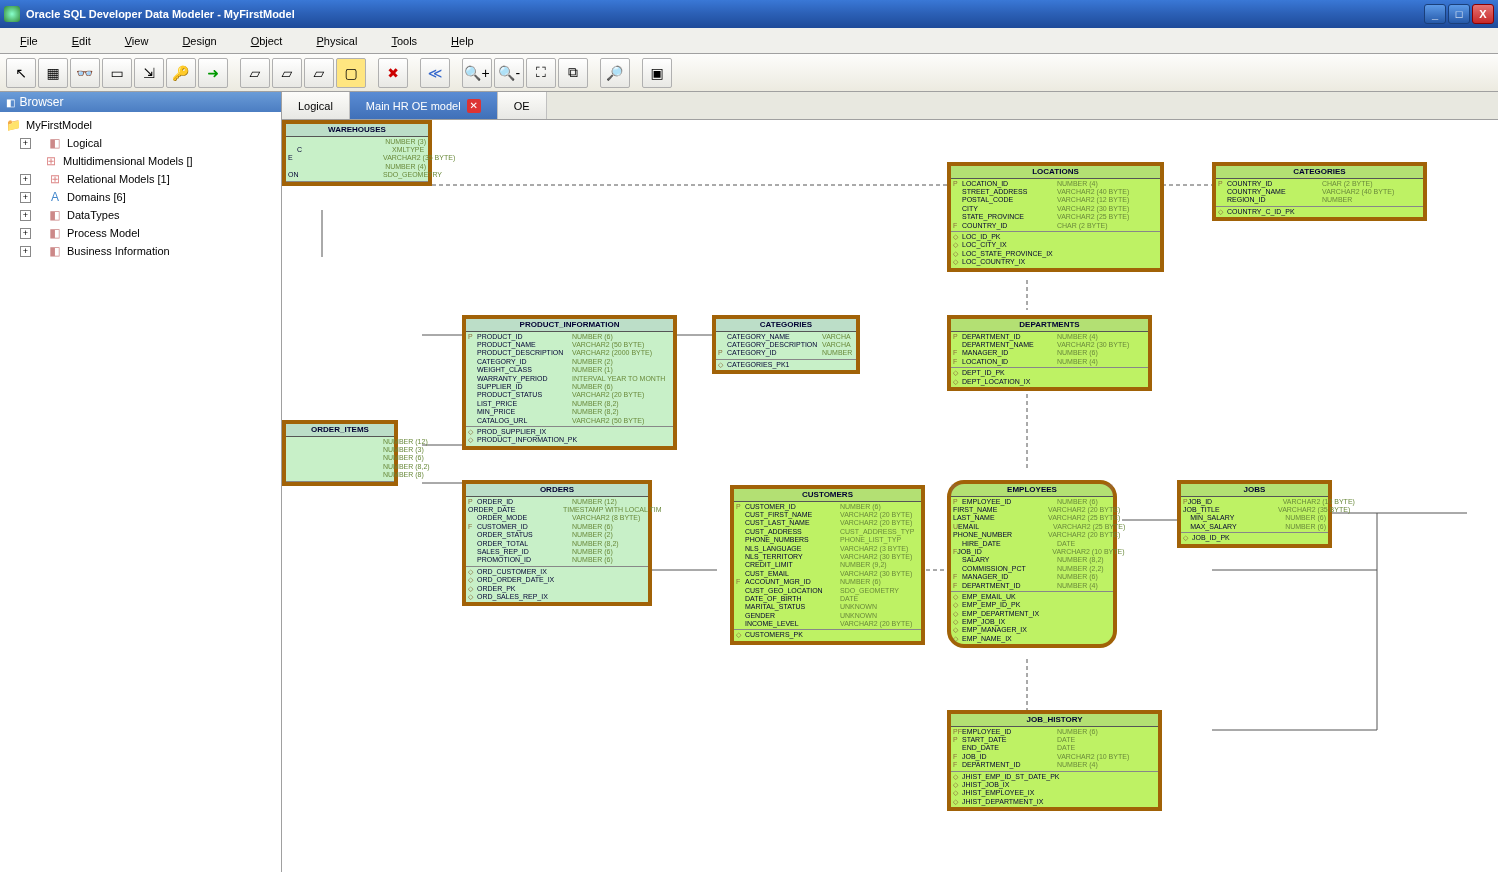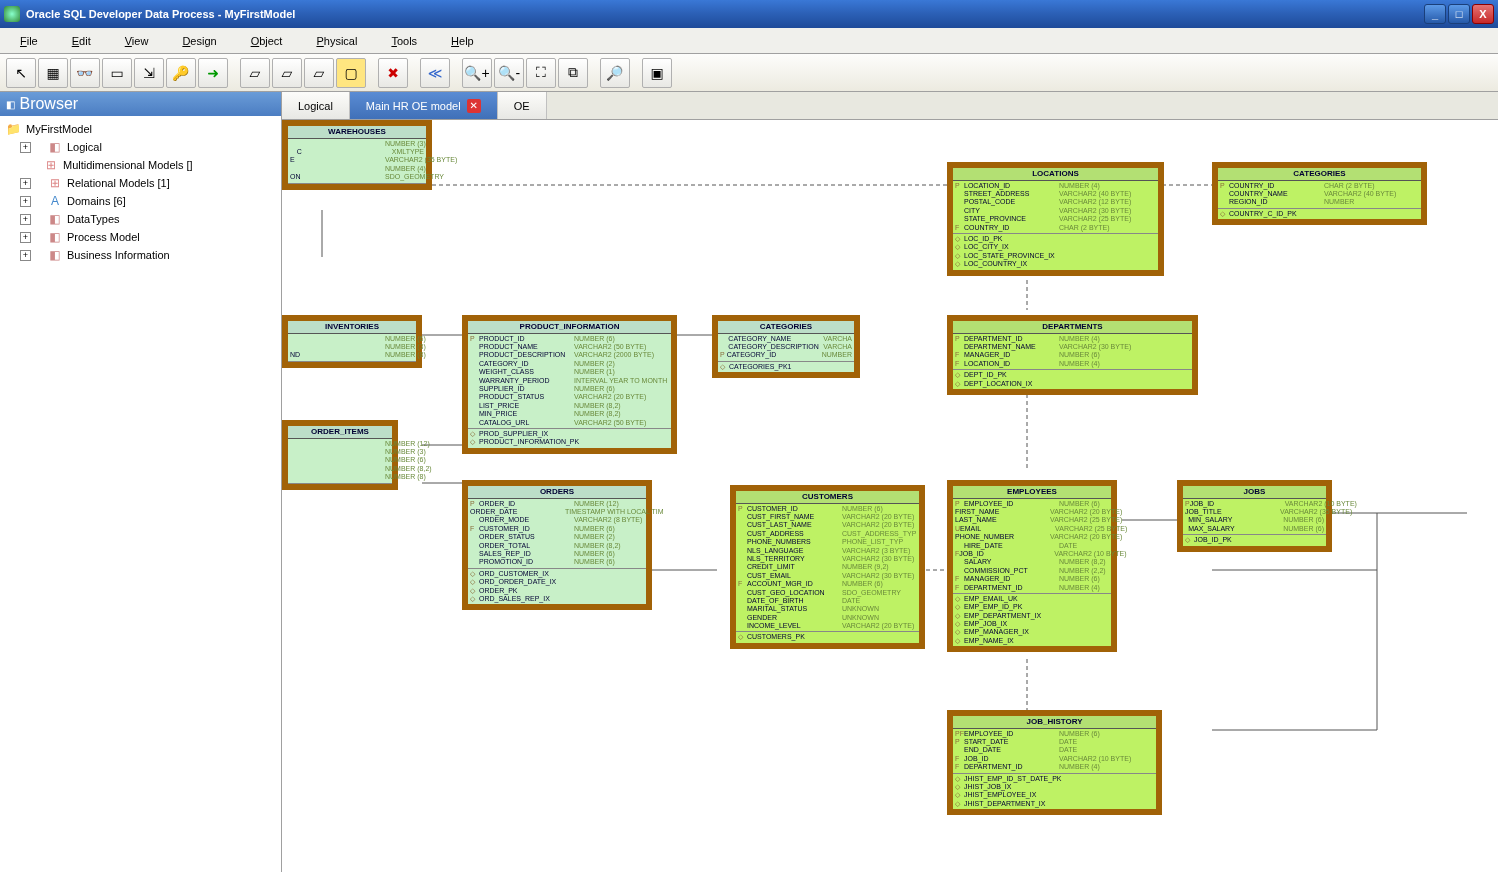--- a/index.html
+++ b/index.html
@@ -10,57 +10,57 @@
 .titlebar .buttons span { width: 22px; height: 20px; display: flex; align-items: center; justify-content: center; background: linear-gradient(#5c9ae8,#2659a8); border: 1px solid #1a3f7a; border-radius: 3px; color: #fff; font-weight: bold; cursor: pointer; }
 .titlebar .buttons .close { background: linear-gradient(#e57373,#c62828); border-color: #8b0000; }
 .menubar { background: #f0f0ec; border-bottom: 1px solid #a0a0a0; height: 26px; display: flex; align-items: center; padding: 0 10px; gap: 24px; }
 .menubar span { color: #000; cursor: pointer; padding-left: 10px; }
 .menubar span u { text-decoration: underline; }
 .toolbar { background: linear-gradient(#fdfdfb,#eceae0); border-bottom: 1px solid #a0a0a0; height: 38px; display: flex; align-items: center; padding: 0 6px; gap: 2px; }
 .toolbar .btn { width: 30px; height: 30px; border: 1px solid #b0b0b0; background: linear-gradient(#fff,#e8e8e4); display: flex; align-items: center; justify-content: center; cursor: pointer; font-size: 14px; border-radius: 2px; }
 .toolbar .sep { width: 8px; }
 .main { display: flex; height: calc(872px - 28px - 26px - 38px); }
 .browser { width: 282px; background: #fff; border-right: 1px solid #a0a0a0; display: flex; flex-direction: column; }
-.browser-title { background: linear-gradient(#6a9cd8,#4b7dc2); color: #fff; padding: 3px 6px; font-size: 16px; display: flex; align-items: center; gap: 4px; }
+.browser-title { background: linear-gradient(#6a9cd8,#4b7dc2); color: #fff; padding: 3px 6px; font-size: 12px; display: flex; align-items: center; gap: 4px; }
 .browser-title::before { content: "◧"; font-size: 10px; }
 .tree { padding: 4px 2px; font-size: 12px; }
 .tree-item { display: flex; align-items: center; gap: 4px; padding: 2px 4px; cursor: pointer; }
 .tree-item.root { margin-left: 0; }
 .tree-item.child { margin-left: 14px; }
 .tree-icon { width: 16px; height: 14px; display: inline-flex; align-items: center; justify-content: center; font-size: 12px; }
 .plus { width: 11px; height: 11px; border: 1px solid #888; display: inline-flex; align-items: center; justify-content: center; font-size: 9px; color: #000; background:#fff; }
 .folder { color: #d4a017; }
 .cube { color: #c88; }
 .canvas-area { flex: 1; background: #fff; display: flex; flex-direction: column; overflow: hidden; }
 .tabs { display: flex; background: #e8e8e0; border-bottom: 1px solid #a0a0a0; height: 28px; }
 .tabs .tab { padding: 5px 16px; border-right: 1px solid #c0c0c0; background: linear-gradient(#fcfcfa,#e8e8e4); cursor: pointer; display:flex; align-items:center; gap:6px; }
 .tabs .tab.active { background: linear-gradient(#5a8cd4,#4070b8); color: #fff; }
 .tabs .tab .close-x { background:#d33; color:#fff; width:14px; height:14px; font-size:10px; display:inline-flex; align-items:center; justify-content:center; border-radius:2px; }
 .canvas { flex: 1; position: relative; background: #fff; overflow: hidden; }
-.entity { position: absolute; border: 6px solid #a16207; font-size: 8px; line-height: 1.2; }
+.entity { position: absolute; border: 4px solid #a16207; font-size: 8px; line-height: 1.2; }
 .entity.green { background: #c8f0c8; }
 .entity.yellow { background: #bef264; }
 .entity .title { text-align: center; font-weight: bold; color: #003; border-bottom: 1px solid #555; padding: 1px 2px; font-size: 8px; background: rgba(120,120,200,0.15);}
 .entity .cols { padding: 1px 2px; border-bottom: 1px solid #888;}
 .entity .idx { padding: 1px 2px; }
 .entity .row { display: flex; white-space: nowrap; }
 .entity .row .k { width: 9px; color: #8a6d3b; font-size: 7px;}
 .entity .row .n { flex: 0 0 auto; color: #003; min-width: 95px; font-size: 7px;}
 .entity .row .t { color: #6a8a3b; font-size: 7px; }
 .entity .idx .row .n { color: #003; font-size:7px;}
 svg.connectors { position: absolute; top:0; left:0; width:100%; height:100%; pointer-events:none; }
 svg.connectors line { stroke:#555; stroke-width:1; }
 svg.connectors line.dash { stroke-dasharray: 4 3; }
 </style>
 </head>
 <body>
 
 <div class="titlebar">
   <span class="icon"></span>
-  <span>Oracle SQL Developer Data Process - MyFirstModel</span>
+  <span>Oracle SQL Developer Data Modeler - MyFirstModel</span>
   <div class="buttons">
     <span>_</span>
     <span>□</span>
     <span class="close">X</span>
   </div>
 </div>
 
 <div class="menubar">
   <span><u>F</u>ile</span>
   <span><u>E</u>dit</span>
@@ -289,186 +289,166 @@
               <span class="t">NUMBER</span>
             </div>
           </div>
           <div class="idx">
             <div class="row">
               <span class="k">◇</span>
               <span class="n">COUNTRY_C_ID_PK</span>
             </div>
           </div>
         </div>
-      <div class="entity green" style="left:0; top:195px; width:140px;">
-          <div class="title">INVENTORIES</div>
+      <div class="entity green" style="left:180px; top:195px; width:215px;">
+          <div class="title">PRODUCT_INFORMATION</div>
+          <div class="cols">
+            <div class="row">
+              <span class="k">P</span>
+              <span class="n">PRODUCT_ID</span>
+              <span class="t">NUMBER (6)</span>
+            </div>
+            <div class="row">
+              <span class="k"></span>
+              <span class="n">PRODUCT_NAME</span>
+              <span class="t">VARCHAR2 (50 BYTE)</span>
+            </div>
+            <div class="row">
+              <span class="k"></span>
+              <span class="n">PRODUCT_DESCRIPTION</span>
+              <span class="t">VARCHAR2 (2000 BYTE)</span>
+            </div>
+            <div class="row">
+              <span class="k"></span>
+              <span class="n">CATEGORY_ID</span>
+              <span class="t">NUMBER (2)</span>
+            </div>
+            <div class="row">
+              <span class="k"></span>
+              <span class="n">WEIGHT_CLASS</span>
+              <span class="t">NUMBER (1)</span>
+            </div>
+            <div class="row">
+              <span class="k"></span>
+              <span class="n">WARRANTY_PERIOD</span>
+              <span class="t">INTERVAL YEAR TO MONTH</span>
+            </div>
+            <div class="row">
+              <span class="k"></span>
+              <span class="n">SUPPLIER_ID</span>
+              <span class="t">NUMBER (6)</span>
+            </div>
+            <div class="row">
+              <span class="k"></span>
+              <span class="n">PRODUCT_STATUS</span>
+              <span class="t">VARCHAR2 (20 BYTE)</span>
+            </div>
+            <div class="row">
+              <span class="k"></span>
+              <span class="n">LIST_PRICE</span>
+              <span class="t">NUMBER (8,2)</span>
+            </div>
+            <div class="row">
+              <span class="k"></span>
+              <span class="n">MIN_PRICE</span>
+              <span class="t">NUMBER (8,2)</span>
+            </div>
+            <div class="row">
+              <span class="k"></span>
+              <span class="n">CATALOG_URL</span>
+              <span class="t">VARCHAR2 (50 BYTE)</span>
+            </div>
+          </div>
+          <div class="idx">
+            <div class="row">
+              <span class="k">◇</span>
+              <span class="n">PROD_SUPPLIER_IX</span>
+            </div>
+            <div class="row">
+              <span class="k">◇</span>
+              <span class="n">PRODUCT_INFORMATION_PK</span>
+            </div>
+          </div>
+        </div>
+      <div class="entity green" style="left:430px; top:195px; width:148px;">
+          <div class="title">CATEGORIES</div>
+          <div class="cols">
+            <div class="row">
+              <span class="k"></span>
+              <span class="n">CATEGORY_NAME</span>
+              <span class="t">VARCHA</span>
+            </div>
+            <div class="row">
+              <span class="k"></span>
+              <span class="n">CATEGORY_DESCRIPTION</span>
+              <span class="t">VARCHA</span>
+            </div>
+            <div class="row">
+              <span class="k">P</span>
+              <span class="n">CATEGORY_ID</span>
+              <span class="t">NUMBER</span>
+            </div>
+          </div>
+          <div class="idx">
+            <div class="row">
+              <span class="k">◇</span>
+              <span class="n">CATEGORIES_PK1</span>
+            </div>
+          </div>
+        </div>
+      <div class="entity yellow" style="left:665px; top:195px; width:205px;">
+          <div class="title">DEPARTMENTS</div>
+          <div class="cols">
+            <div class="row">
+              <span class="k">P</span>
+              <span class="n">DEPARTMENT_ID</span>
+              <span class="t">NUMBER (4)</span>
+            </div>
+            <div class="row">
+              <span class="k"></span>
+              <span class="n">DEPARTMENT_NAME</span>
+              <span class="t">VARCHAR2 (30 BYTE)</span>
+            </div>
+            <div class="row">
+              <span class="k">F</span>
+              <span class="n">MANAGER_ID</span>
+              <span class="t">NUMBER (6)</span>
+            </div>
+            <div class="row">
+              <span class="k">F</span>
+              <span class="n">LOCATION_ID</span>
+              <span class="t">NUMBER (4)</span>
+            </div>
+          </div>
+          <div class="idx">
+            <div class="row">
+              <span class="k">◇</span>
+              <span class="n">DEPT_ID_PK</span>
+            </div>
+            <div class="row">
+              <span class="k">◇</span>
+              <span class="n">DEPT_LOCATION_IX</span>
+            </div>
+          </div>
+        </div>
+      <div class="entity green" style="left:0; top:300px; width:116px;">
+          <div class="title">ORDER_ITEMS</div>
           <div class="cols">
             <div class="row">
               <span class="k"></span>
               <span class="n"></span>
-              <span class="t">NUMBER (6)</span>
+              <span class="t">NUMBER (12)</span>
             </div>
             <div class="row">
               <span class="k"></span>
               <span class="n"></span>
               <span class="t">NUMBER (3)</span>
             </div>
             <div class="row">
               <span class="k"></span>
-              <span class="n">ND</span>
-              <span class="t">NUMBER (8)</span>
-            </div>
-          </div>
-        </div>
-      <div class="entity green" style="left:180px; top:195px; width:215px;">
-          <div class="title">PRODUCT_INFORMATION</div>
-          <div class="cols">
-            <div class="row">
-              <span class="k">P</span>
-              <span class="n">PRODUCT_ID</span>
-              <span class="t">NUMBER (6)</span>
-            </div>
-            <div class="row">
-              <span class="k"></span>
-              <span class="n">PRODUCT_NAME</span>
-              <span class="t">VARCHAR2 (50 BYTE)</span>
-            </div>
-            <div class="row">
-              <span class="k"></span>
-              <span class="n">PRODUCT_DESCRIPTION</span>
-              <span class="t">VARCHAR2 (2000 BYTE)</span>
-            </div>
-            <div class="row">
-              <span class="k"></span>
-              <span class="n">CATEGORY_ID</span>
-              <span class="t">NUMBER (2)</span>
-            </div>
-            <div class="row">
-              <span class="k"></span>
-              <span class="n">WEIGHT_CLASS</span>
-              <span class="t">NUMBER (1)</span>
-            </div>
-            <div class="row">
-              <span class="k"></span>
-              <span class="n">WARRANTY_PERIOD</span>
-              <span class="t">INTERVAL YEAR TO MONTH</span>
-            </div>
-            <div class="row">
-              <span class="k"></span>
-              <span class="n">SUPPLIER_ID</span>
-              <span class="t">NUMBER (6)</span>
-            </div>
-            <div class="row">
-              <span class="k"></span>
-              <span class="n">PRODUCT_STATUS</span>
-              <span class="t">VARCHAR2 (20 BYTE)</span>
-            </div>
-            <div class="row">
-              <span class="k"></span>
-              <span class="n">LIST_PRICE</span>
-              <span class="t">NUMBER (8,2)</span>
-            </div>
-            <div class="row">
-              <span class="k"></span>
-              <span class="n">MIN_PRICE</span>
-              <span class="t">NUMBER (8,2)</span>
-            </div>
-            <div class="row">
-              <span class="k"></span>
-              <span class="n">CATALOG_URL</span>
-              <span class="t">VARCHAR2 (50 BYTE)</span>
-            </div>
-          </div>
-          <div class="idx">
-            <div class="row">
-              <span class="k">◇</span>
-              <span class="n">PROD_SUPPLIER_IX</span>
-            </div>
-            <div class="row">
-              <span class="k">◇</span>
-              <span class="n">PRODUCT_INFORMATION_PK</span>
-            </div>
-          </div>
-        </div>
-      <div class="entity green" style="left:430px; top:195px; width:148px;">
-          <div class="title">CATEGORIES</div>
-          <div class="cols">
-            <div class="row">
-              <span class="k"></span>
-              <span class="n">CATEGORY_NAME</span>
-              <span class="t">VARCHA</span>
-            </div>
-            <div class="row">
-              <span class="k"></span>
-              <span class="n">CATEGORY_DESCRIPTION</span>
-              <span class="t">VARCHA</span>
-            </div>
-            <div class="row">
-              <span class="k">P</span>
-              <span class="n">CATEGORY_ID</span>
-              <span class="t">NUMBER</span>
-            </div>
-          </div>
-          <div class="idx">
-            <div class="row">
-              <span class="k">◇</span>
-              <span class="n">CATEGORIES_PK1</span>
-            </div>
-          </div>
-        </div>
-      <div class="entity yellow" style="left:665px; top:195px; width:251px;">
-          <div class="title">DEPARTMENTS</div>
-          <div class="cols">
-            <div class="row">
-              <span class="k">P</span>
-              <span class="n">DEPARTMENT_ID</span>
-              <span class="t">NUMBER (4)</span>
-            </div>
-            <div class="row">
-              <span class="k"></span>
-              <span class="n">DEPARTMENT_NAME</span>
-              <span class="t">VARCHAR2 (30 BYTE)</span>
-            </div>
-            <div class="row">
-              <span class="k">F</span>
-              <span class="n">MANAGER_ID</span>
-              <span class="t">NUMBER (6)</span>
-            </div>
-            <div class="row">
-              <span class="k">F</span>
-              <span class="n">LOCATION_ID</span>
-              <span class="t">NUMBER (4)</span>
-            </div>
-          </div>
-          <div class="idx">
-            <div class="row">
-              <span class="k">◇</span>
-              <span class="n">DEPT_ID_PK</span>
-            </div>
-            <div class="row">
-              <span class="k">◇</span>
-              <span class="n">DEPT_LOCATION_IX</span>
-            </div>
-          </div>
-        </div>
-      <div class="entity green" style="left:0; top:300px; width:116px;">
-          <div class="title">ORDER_ITEMS</div>
-          <div class="cols">
-            <div class="row">
-              <span class="k"></span>
-              <span class="n"></span>
-              <span class="t">NUMBER (12)</span>
-            </div>
-            <div class="row">
-              <span class="k"></span>
-              <span class="n"></span>
-              <span class="t">NUMBER (3)</span>
-            </div>
-            <div class="row">
-              <span class="k"></span>
               <span class="n"></span>
               <span class="t">NUMBER (6)</span>
             </div>
             <div class="row">
               <span class="k"></span>
               <span class="n"></span>
               <span class="t">NUMBER (8,2)</span>
             </div>
             <div class="row">
               <span class="k"></span>
@@ -619,21 +599,21 @@
               <span class="t">VARCHAR2 (20 BYTE)</span>
             </div>
           </div>
           <div class="idx">
             <div class="row">
               <span class="k">◇</span>
               <span class="n">CUSTOMERS_PK</span>
             </div>
           </div>
         </div>
-      <div class="entity yellow" style="left:665px; top:360px; width:170px;">
+      <div class="entity yellow" style="left:665px; top:360px; width:170px;border-radius:17px;">
           <div class="title">EMPLOYEES</div>
           <div class="cols">
             <div class="row">
               <span class="k">P</span>
               <span class="n">EMPLOYEE_ID</span>
               <span class="t">NUMBER (6)</span>
             </div>
             <div class="row">
               <span class="k"></span>
               <span class="n">FIRST_NAME</span>

